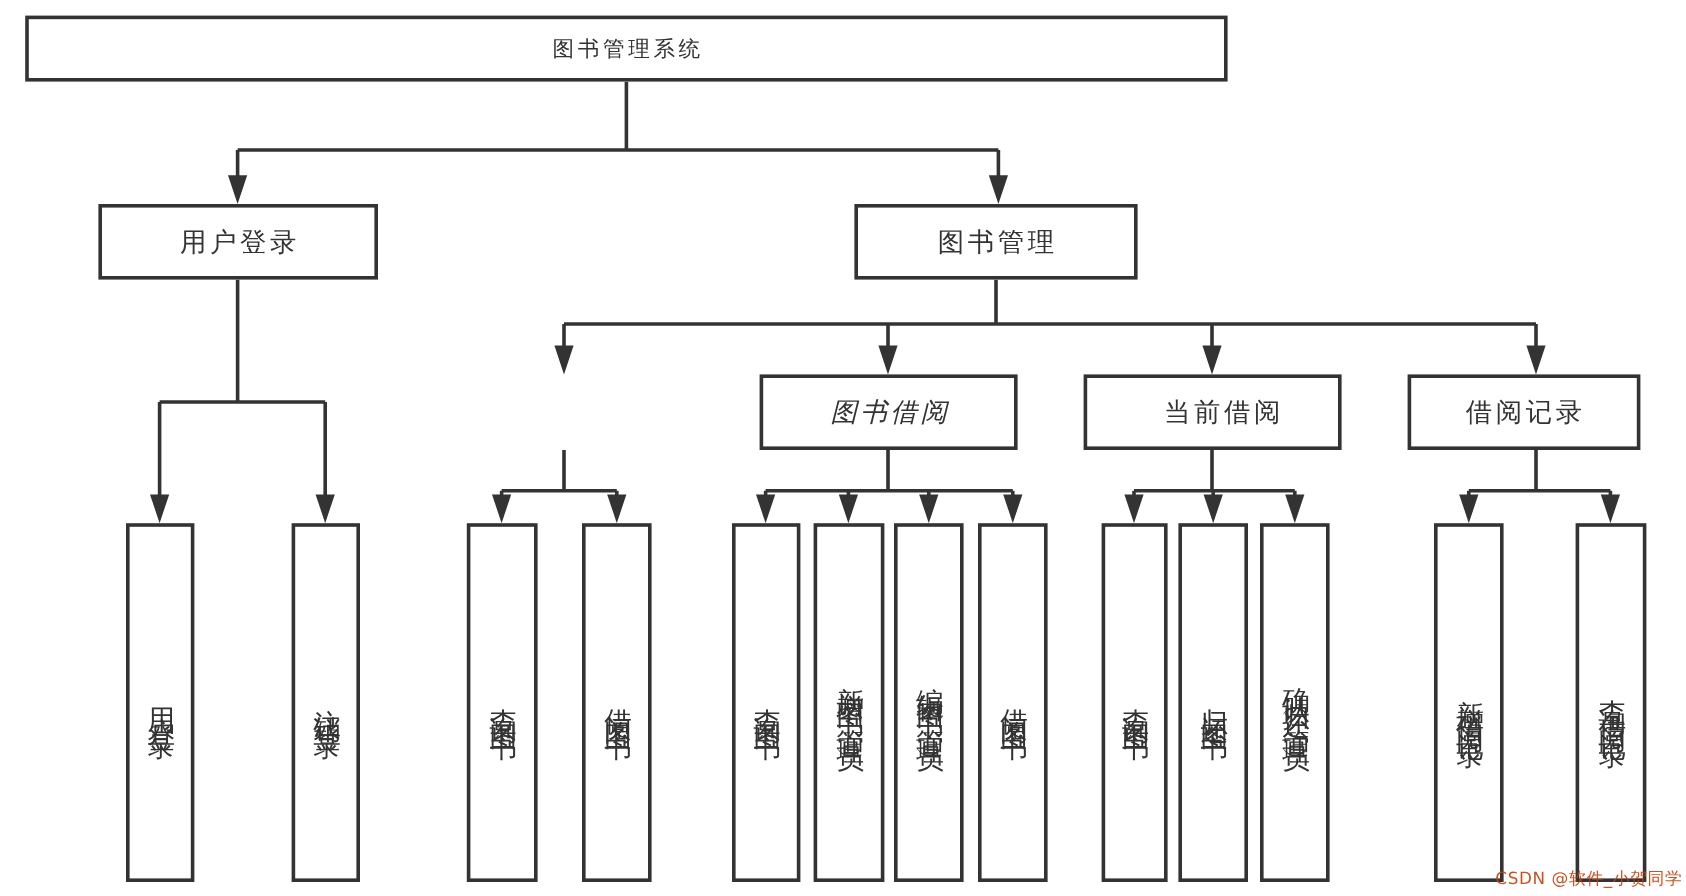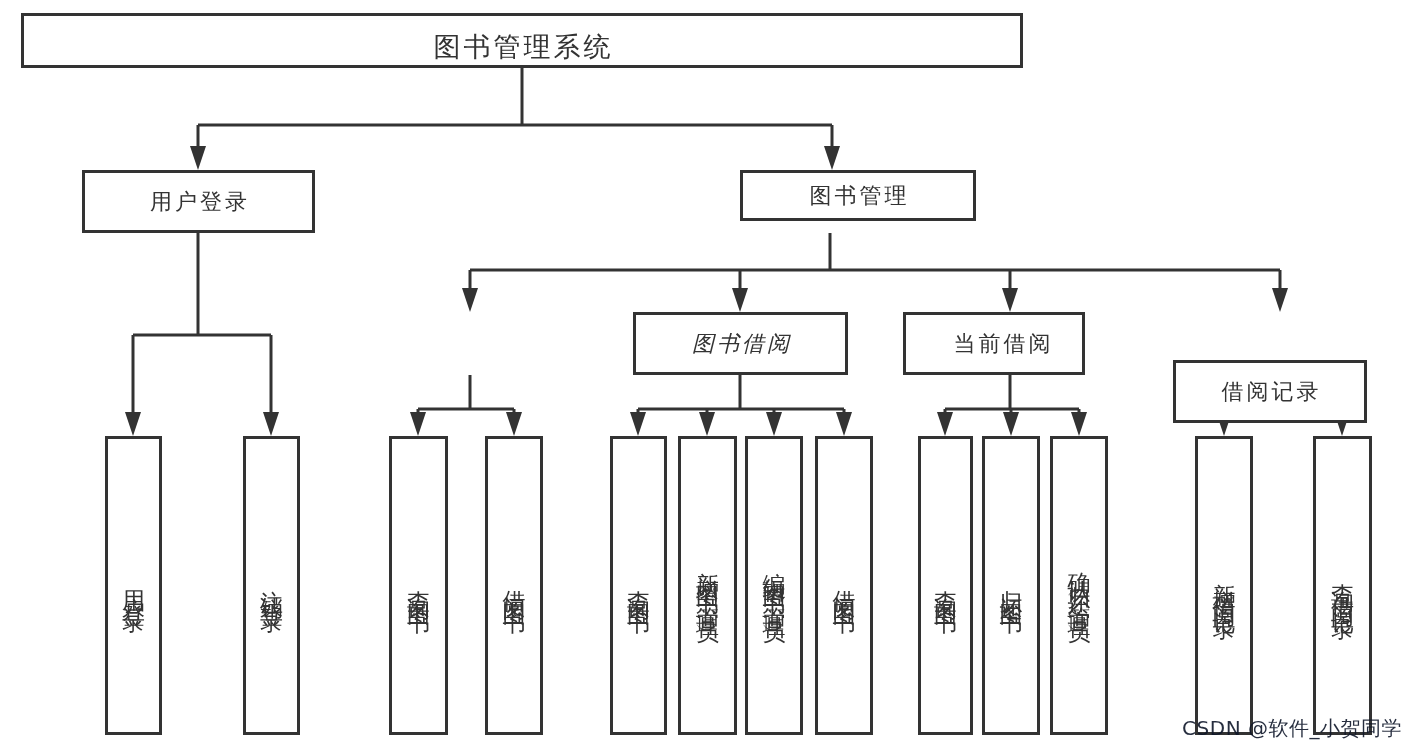--- a/index.html
+++ b/index.html
@@ -28,39 +28,39 @@
     align-items: center;
     justify-content: center;
     z-index: 2;
   }
   .h-node {
     font-size: 22px;
     letter-spacing: 3px;
     text-indent: 3px;
     white-space: nowrap;
   }
-  .root-node { font-size: 27px; align-items: flex-end; }
+  .root-node { font-size: 18px; }
   .v-node {
     top: 436px;
     height: 299px;
     font-size: 23px;
   }
   .v-node span {
     writing-mode: vertical-rl;
     text-orientation: mixed;
     letter-spacing: 7px;
     line-height: 1;
   }
   .watermark {
     position: absolute;
     right: 3px;
     bottom: 5px;
-    font-size: 20px;
+    font-size: 14px;
     letter-spacing: 0.5px;
-    color: #0f172a;
+    color: #c2410c;
     opacity: 0.9;
     z-index: 3;
     white-space: nowrap;
   }
 </style>
 </head>
 <body>
 
 <div class="canvas">
 
@@ -126,31 +126,31 @@
     <polygon points="1334,412 1350,412 1342,436"></polygon>
   </svg>
 
   <div class="node h-node root-node" style="left:21px; top:13px; width:1002px; height:55px;">
     <span>图书管理系统</span>
   </div>
 
   <div class="node h-node" style="left:82px; top:170px; width:233px; height:63px;">
     <span>用户登录</span>
   </div>
-  <div class="node h-node" style="left:740px; top:170px; width:236px; height:51px;">
+  <div class="node h-node" style="left:712px; top:170px; width:236px; height:63px;">
     <span>图书管理</span>
   </div>
 
   <div class="node h-node" style="left:633px; top:312px; width:215px; height:63px;font-style:italic;">
     <span>图书借阅</span>
   </div>
-  <div class="node h-node" style="left:903px; top:312px; width:182px; height:63px;padding-left:16px;">
+  <div class="node h-node" style="left:903px; top:312px; width:215px; height:63px;padding-left:16px;">
     <span>当前借阅</span>
   </div>
-  <div class="node h-node" style="left:1173px; top:312px; width:194px; height:63px;margin-top:48px;">
+  <div class="node h-node" style="left:1173px; top:312px; width:194px; height:63px;">
     <span>借阅记录</span>
   </div>
 
   <div class="node v-node" style="left:105px; width:57px;">
     <span>用户登录</span>
   </div>
   <div class="node v-node" style="left:243px; width:57px;">
     <span>注销登录</span>
   </div>
 

